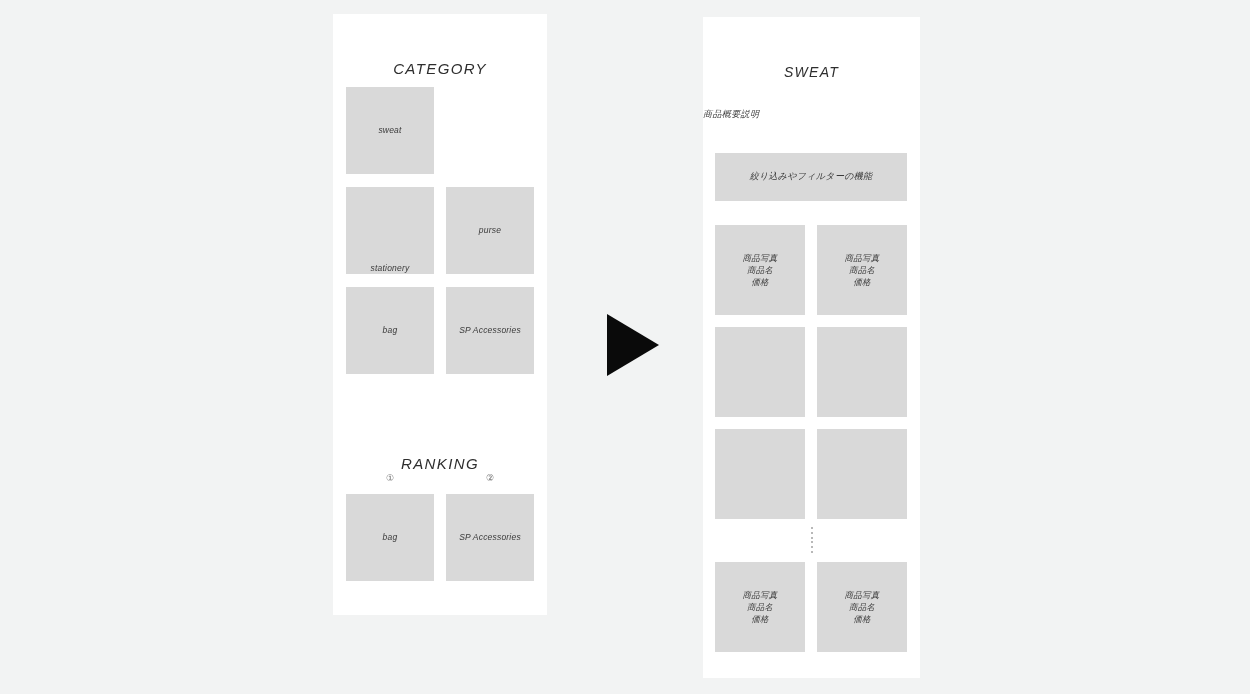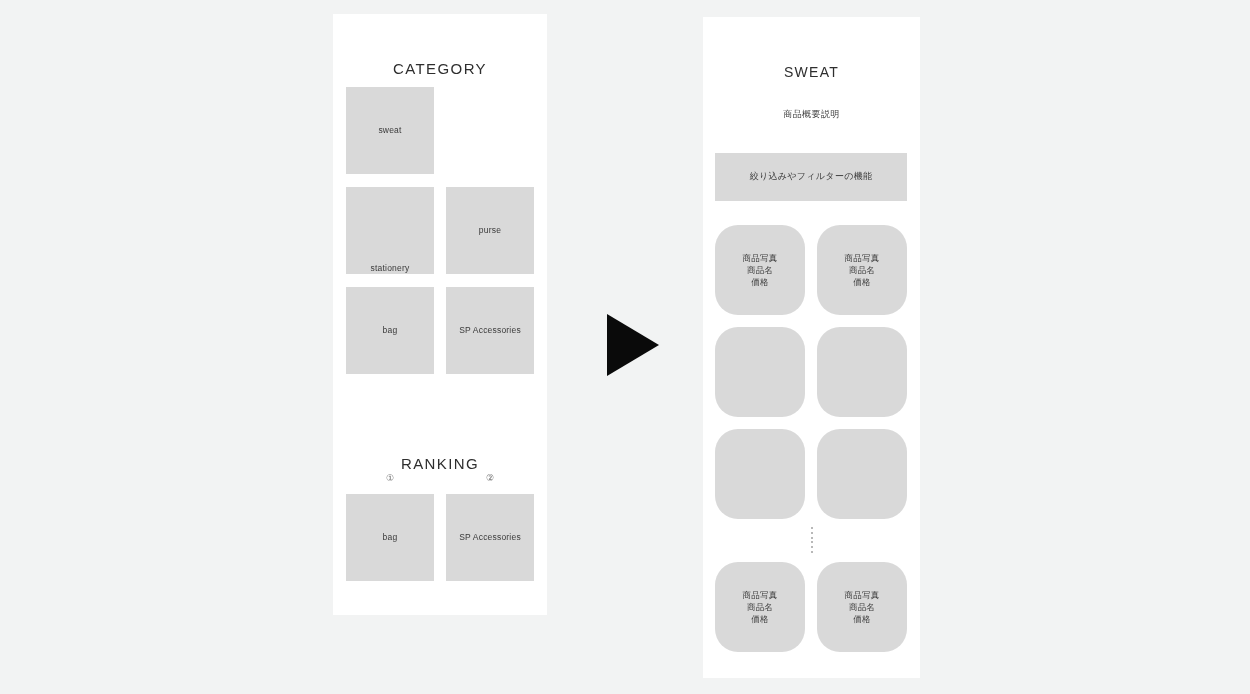--- a/index.html
+++ b/index.html
@@ -12,20 +12,21 @@
     background: #f2f3f3;
     font-family: "Liberation Sans", "DejaVu Sans", sans-serif;
     color: #3c3c3c;
     overflow: hidden;
     position: relative;
   }
 
   .stage {
     position: absolute;
     inset: 0;
+    font-style: italic;
   }
 
   
   .panel {
     position: absolute;
     background: #ffffff;
     box-sizing: border-box;
   }
   #panel-category {
     left: 333px;
@@ -67,21 +68,20 @@
     top: 47px;
     width: 100%;
     font-size: 14px;
     letter-spacing: 1.3px;
   }
   #product-subtitle {
     position: absolute;
     left: 0;
     top: 91px;
     width: 100%;
-    text-align: center;
     font-size: 9px;
     letter-spacing: 0.4px;
     color: #3c3c3c;
   }
 
   
   .tile {
     position: absolute;
     background: #d9d9d9;
     display: flex;
@@ -129,21 +129,21 @@
     top: 153px;
     width: 192px;
     height: 48px;
     text-align: center;
   }
   #filter-bar .tile-label {
     font-size: 9px;
     letter-spacing: 0.3px;
   }
 
-  .prod-tile { width: 90px; height: 90px; border-radius: 23px; }
+  .prod-tile { width: 90px; height: 90px; }
   #prod-tile-r1c1 { left: 715px; top: 225px; }
   #prod-tile-r1c2 { left: 817px; top: 225px; }
   #prod-tile-r2c1 { left: 715px; top: 327px; }
   #prod-tile-r2c2 { left: 817px; top: 327px; }
   #prod-tile-r3c1 { left: 715px; top: 429px; }
   #prod-tile-r3c2 { left: 817px; top: 429px; }
   #prod-tile-r4c1 { left: 715px; top: 562px; }
   #prod-tile-r4c2 { left: 817px; top: 562px; }
 
   

